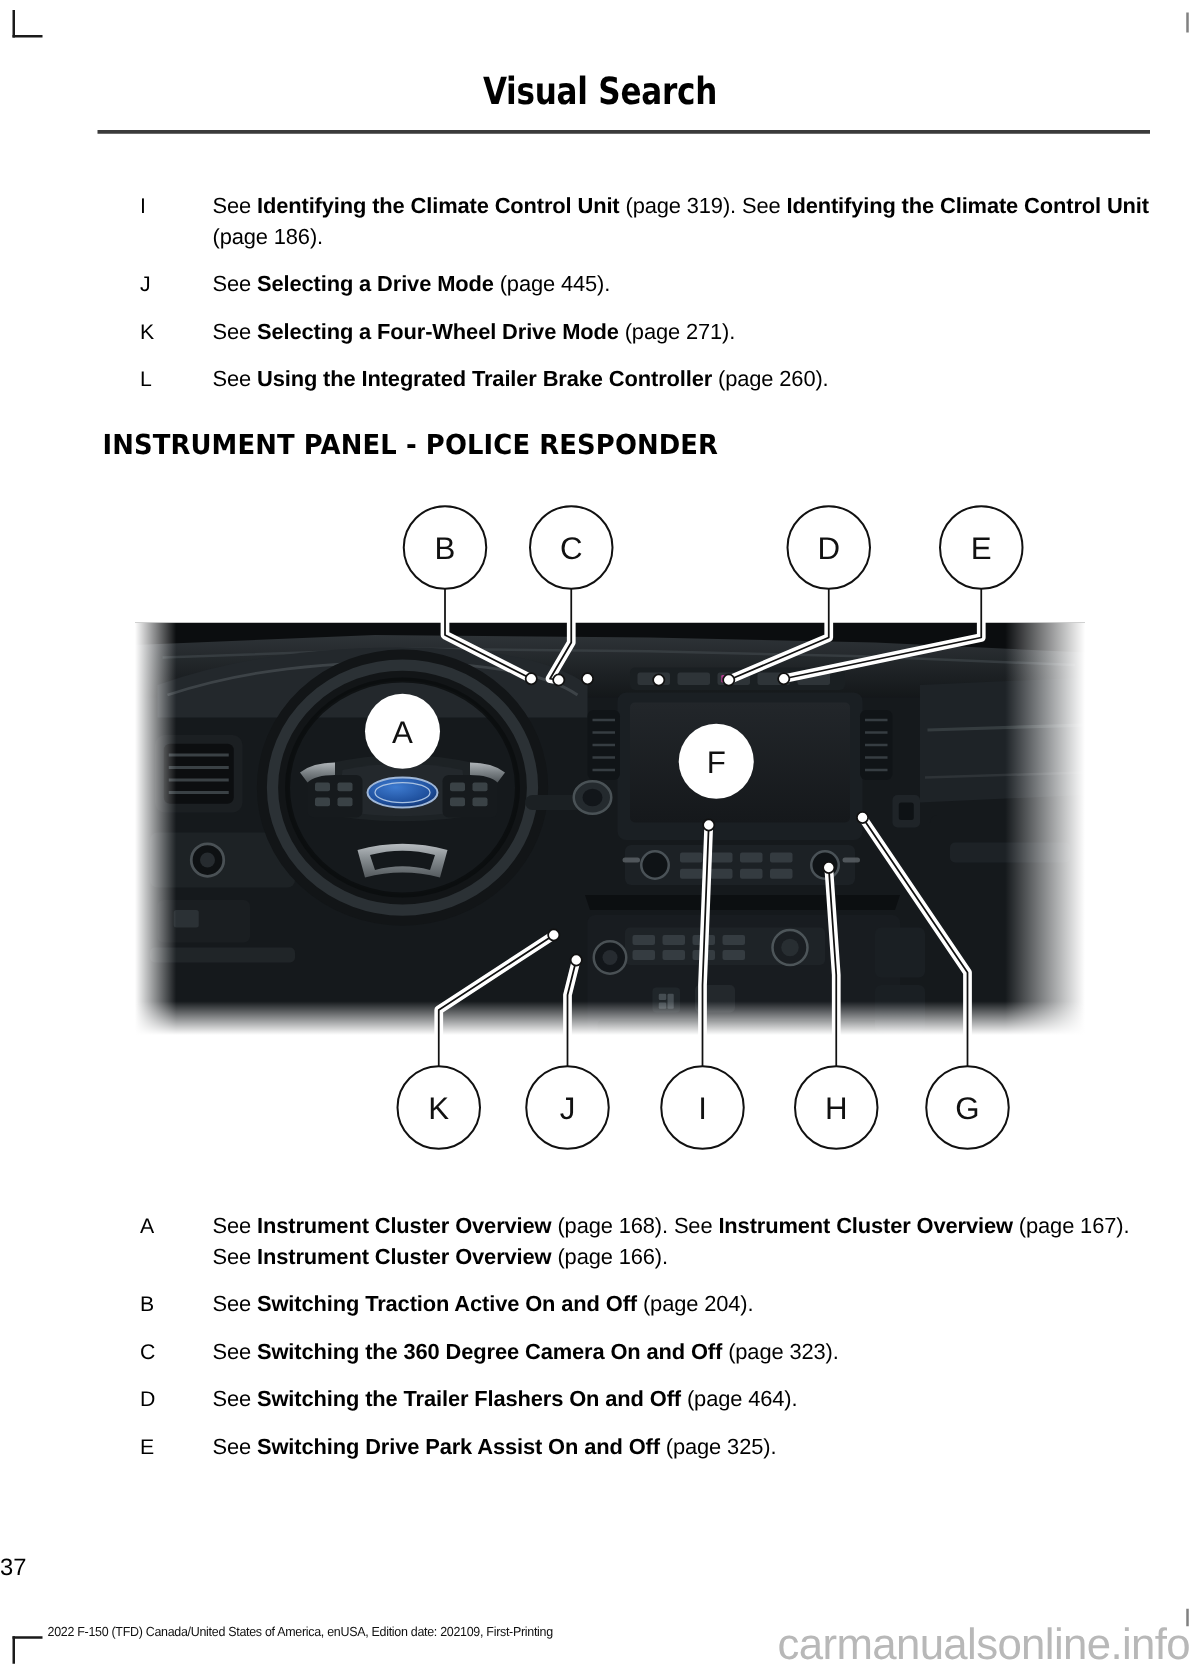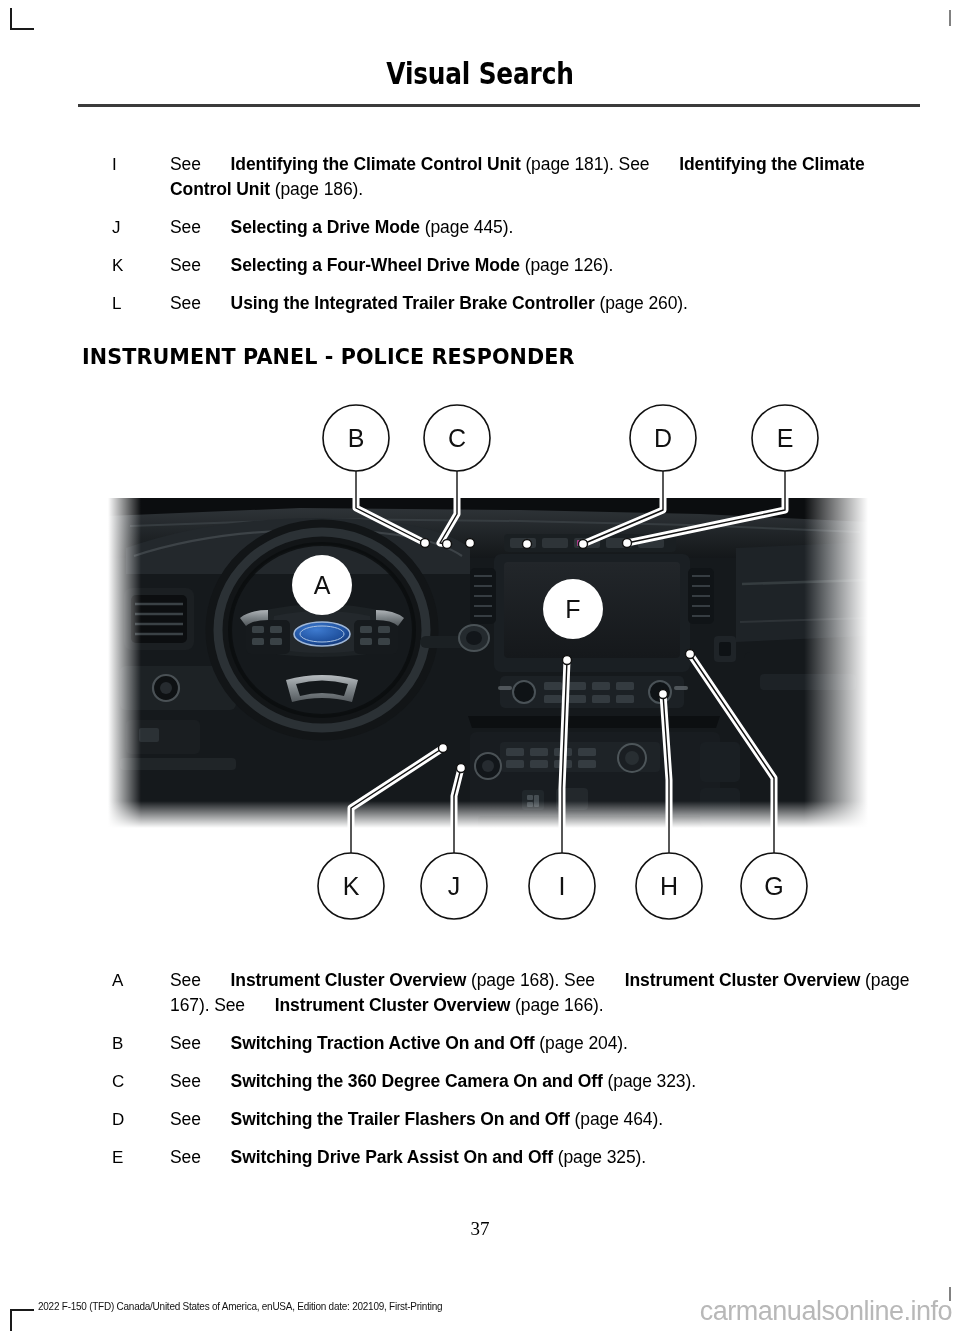--- a/index.html
+++ b/index.html
@@ -77,21 +77,20 @@
     color: #000;
   }
   .ref-text {
     flex: 1 1 auto;
     font-size: 17.5px;
     line-height: 25px;
     letter-spacing: -0.1px;
   }
   .ref-text b {
     font-weight: bold;
-    margin-left: 25px;
   }
 
   
   .section-heading {
     position: absolute;
     left: 82px;
     top: 344px;
     font-size: 22px;
     font-weight: bold;
     letter-spacing: 0.1px;
@@ -107,68 +106,68 @@
     top: 398px;
     width: 960px;
     height: 530px;
   }
   .figure svg { display: block; }
 
   
   .page-number {
     position: absolute;
     left: 0; right: 0;
-    top: 1218px;
-    text-align: center;
+    top: 1244px;
+    text-align: left;
     font-size: 19px;
-    font-family: Liberation Serif, serif;
+    font-family: Liberation Sans, sans-serif;
   }
   .edition-line {
     position: absolute;
     left: 38px;
     top: 1300px;
     font-size: 10.5px;
     letter-spacing: -0.25px;
     color: #111;
     transform: scaleX(0.95);
     transform-origin: left center;
   }
   .watermark {
     position: absolute;
     right: 8px;
     top: 1296px;
-    font-size: 27px;
+    font-size: 35px;
     color: #b8b8b8;
     letter-spacing: -0.5px;
     font-family: "Liberation Sans", sans-serif;
   }
 </style>
 </head>
 <body>
 
 <div class="crop-mark crop-tl"></div>
 <div class="crop-mark crop-tr"></div>
 <div class="crop-mark crop-bl"></div>
 <div class="crop-mark crop-br"></div>
 
 <div class="page-title">Visual Search</div>
 <div class="title-rule"></div>
 
 <div class="ref-list top" id="top-list">
     <div class="ref-row">
       <div class="ref-letter">I</div>
-      <div class="ref-text"><span>See </span><b>Identifying the Climate Control Unit</b><span> (page 181).  See </span><b>Identifying the Climate Control Unit</b><span> (page 186).</span></div>
+      <div class="ref-text"><span>See </span><b>Identifying the Climate Control Unit</b><span> (page 319).  See </span><b>Identifying the Climate Control Unit</b><span> (page 186).</span></div>
     </div>
     <div class="ref-row">
       <div class="ref-letter">J</div>
       <div class="ref-text"><span>See </span><b>Selecting a Drive Mode</b><span> (page 445).</span></div>
     </div>
     <div class="ref-row">
       <div class="ref-letter">K</div>
-      <div class="ref-text"><span>See </span><b>Selecting a Four-Wheel Drive Mode</b><span> (page 126).</span></div>
+      <div class="ref-text"><span>See </span><b>Selecting a Four-Wheel Drive Mode</b><span> (page 271).</span></div>
     </div>
     <div class="ref-row">
       <div class="ref-letter">L</div>
       <div class="ref-text"><span>See </span><b>Using the Integrated Trailer Brake Controller</b><span> (page 260).</span></div>
     </div>
   </div>
 
 <div class="section-heading">INSTRUMENT PANEL - POLICE RESPONDER</div>
 
 <div class="figure">

